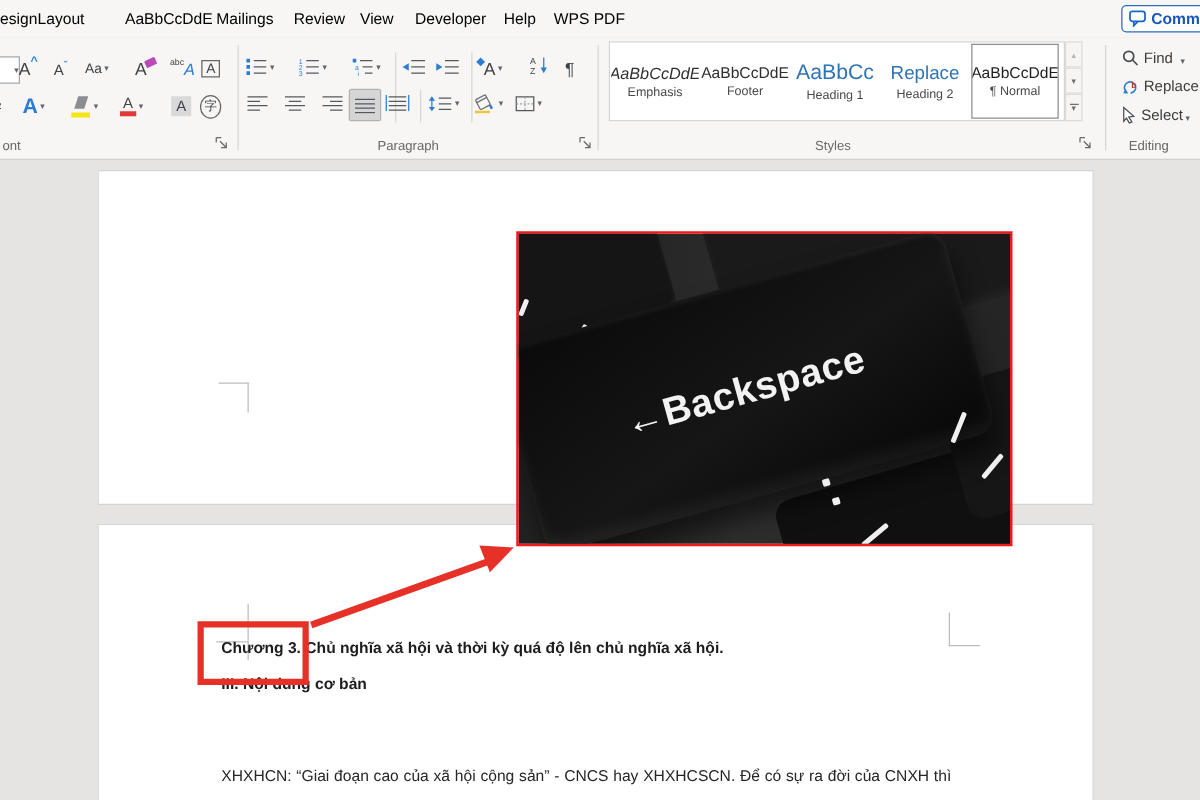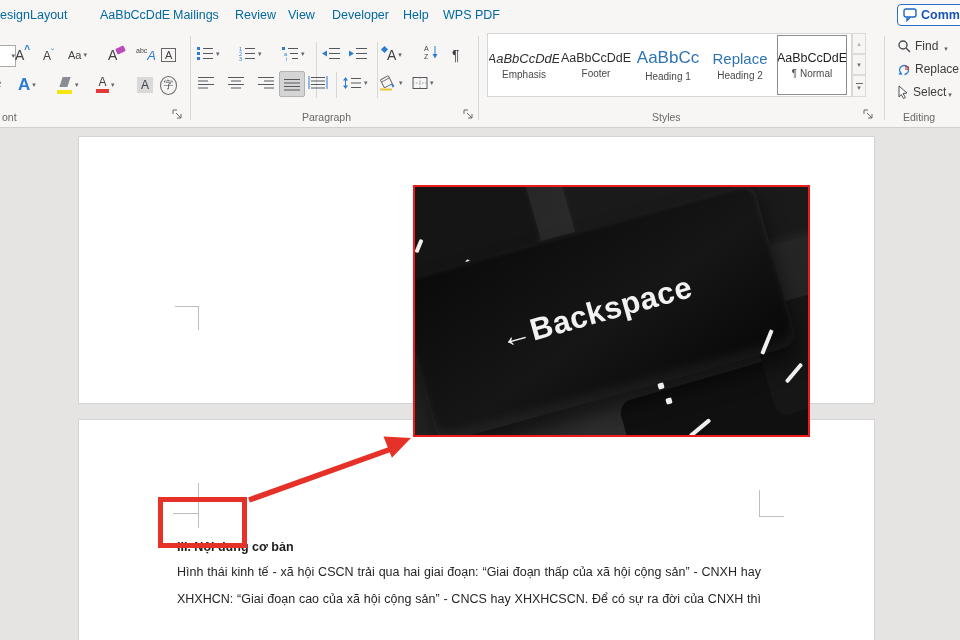--- a/index.html
+++ b/index.html
@@ -3,21 +3,21 @@
 <meta charset="utf-8">
 <style>
   html,body{margin:0;padding:0}
   #app{position:relative;width:960px;height:640px;overflow:hidden;background:#e5e4e3;
        font-family:"Liberation Sans","DejaVu Sans",sans-serif;color:#3f4144}
   .abs{position:absolute}
   .ico{position:absolute;display:flex;align-items:center;justify-content:center}
   .chev{font-size:7px;color:#61656a;margin-left:2px}
   .vsep{position:absolute;width:1px;background:#d8d6d3}
   .grpl{position:absolute;top:111px;font-size:10.5px;color:#6a6865}
-  .tab{position:absolute;top:8px;font-size:12.5px;color:#0369a1;white-space:nowrap}
+  .tab{position:absolute;top:8px;font-size:12.5px;color:#000000;white-space:nowrap}
   .card{position:absolute;top:35px;width:70px;height:60px;display:flex;flex-direction:column;
         align-items:center;justify-content:center;overflow:hidden;background:#fff}
   .card .lbl{font-size:10px;color:#494949;margin-top:3px;white-space:nowrap}
   .edit-item{position:absolute;display:flex;align-items:flex-end;font-size:12px;color:#3c3c3c}
   .cm{position:absolute;background:#bdbdbd}
   .docline{position:absolute;left:177px;font-size:12.5px;color:#262626;white-space:nowrap;line-height:18px}
   .just{width:584px;text-align:justify;text-align-last:justify;white-space:normal;height:18px;overflow:hidden}
   .key{position:absolute;border-radius:14px}
   .kg{position:absolute;background:#efefef;border-radius:1.5px}
   .A{font-size:14px;color:#3f4144}
@@ -290,23 +290,23 @@
   <div class="abs" style="left:78px;top:136px;width:797px;height:268px;background:#fff;border:1px solid #d4d4d4;box-sizing:border-box;z-index:1"></div>
   <div class="abs" style="left:78px;top:419px;width:797px;height:221px;background:#fff;border:1px solid #d4d4d4;border-bottom:none;box-sizing:border-box;z-index:1"></div>
 
   <div class="cm" style="left:175px;top:306px;width:24px;height:1px;z-index:5"></div>
   <div class="cm" style="left:198px;top:306px;width:1px;height:24px;z-index:5"></div>
   <div class="cm" style="left:198px;top:483px;width:1px;height:45px;z-index:5"></div>
   <div class="cm" style="left:173px;top:513px;width:26px;height:1px;z-index:5"></div>
   <div class="cm" style="left:759px;top:490px;width:1px;height:27px;z-index:5"></div>
   <div class="cm" style="left:759px;top:516px;width:25px;height:1px;z-index:5"></div>
 
+  <div class="docline" style="top:509px;font-weight:bold;color:#1d1d1d;z-index:6">Chương 3. Chủ nghĩa xã hội và thời kỳ quá độ lên chủ nghĩa xã hội.</div>
   <div class="docline" style="top:538px;font-weight:bold;color:#1d1d1d;z-index:6">III. Nội dung cơ bản</div>
-  <div class="docline just" style="top:563px;z-index:6">Hình thái kinh tế - xã hội CSCN trải qua hai giai đoạn: “Giai đoạn thấp của xã hội cộng sản” - CNXH hay</div>
-  <div class="docline just" style="top:590px;z-index:6">XHXHCN: “Giai đoạn cao của xã hội cộng sản” - CNCS hay XHXHCSCN. Để có sự ra đời của CNXH thì</div>
+  <div class="docline just" style="top:612px;z-index:6">XHXHCN: “Giai đoạn cao của xã hội cộng sản” - CNCS hay XHXHCSCN. Để có sự ra đời của CNXH thì</div>
 
   <div class="abs" style="left:413px;top:185px;width:393px;height:248px;border:2px solid #f01a1a;overflow:hidden;z-index:20;background:linear-gradient(100deg,#1f1f1f,#2e2e2e 50%,#232323)">
     <div class="key" style="left:-70px;top:-35px;width:185px;height:125px;background:#151515;transform:rotate(-16deg);box-shadow:inset 0 -4px 6px rgba(255,255,255,.05)"></div>
     <div class="key" style="left:150px;top:-95px;width:310px;height:165px;background:#1a1a1a;transform:rotate(-16deg);box-shadow:inset 0 -5px 8px rgba(255,255,255,.04)"></div>
     <div class="key" style="left:215px;top:185px;width:210px;height:120px;background:#101010;transform:rotate(-16deg)"></div>
     <div class="key" style="left:345px;top:105px;width:130px;height:110px;background:#161616;transform:rotate(-16deg)"></div>
     <div class="kg" style="left:48px;top:72px;width:4px;height:16px;transform:rotate(28deg)"></div>
     <div class="kg" style="left:42px;top:98px;width:4px;height:10px;transform:rotate(28deg)"></div>
     <div class="kg" style="left:2px;top:52px;width:4px;height:14px;transform:rotate(22deg)"></div>
     <div class="key" style="left:-5px;top:42px;width:372px;height:168px;border-radius:16px;transform:rotate(-15.5deg);background:linear-gradient(160deg,#0a0a0a,#161616 55%,#070707);box-shadow:0 14px 20px rgba(0,0,0,.55), inset 0 -8px 12px rgba(255,255,255,.06), inset 0 3px 4px rgba(255,255,255,.05);display:flex;align-items:center;justify-content:center">

